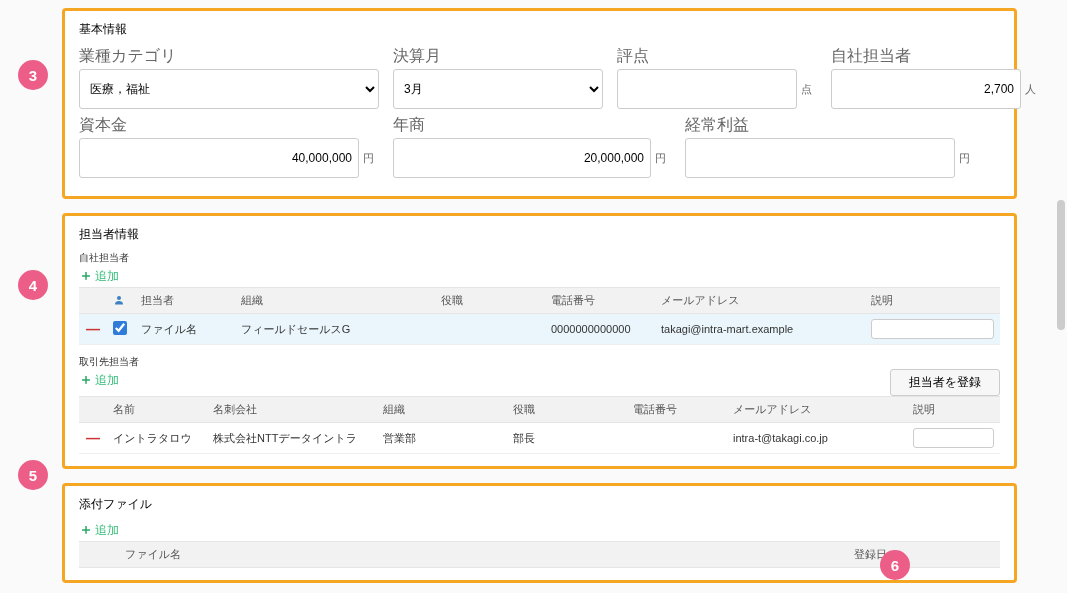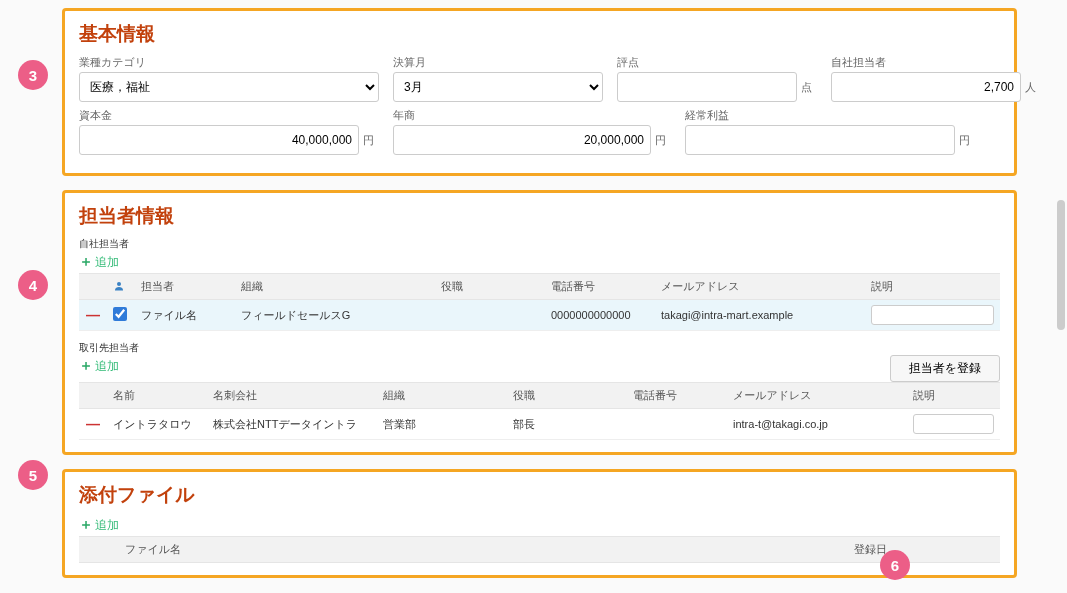--- a/index.html
+++ b/index.html
@@ -18,23 +18,23 @@
     }
     .panel {
       background: #fff;
       border: 3px solid #f5a623;
       border-radius: 4px;
       margin-bottom: 14px;
       padding: 10px 14px 12px 14px;
       position: relative;
     }
     .section-title {
-      color: #c2410c;
-      font-size: 19px;
-      font-weight: bold;
+      color: #000000;
+      font-size: 12px;
+      font-weight: normal;
       margin-bottom: 8px;
     }
     .form-row {
       display: flex;
       gap: 14px;
       margin-bottom: 6px;
       align-items: flex-end;
     }
     .field {
       display: flex;
@@ -42,28 +42,28 @@
     }
     .field-category { flex: 0 0 300px; }
     .field-month { flex: 0 0 210px; }
     .field-score { flex: 0 0 200px; }
     .field-emp { flex: 0 0 210px; }
     .field-capital { flex: 0 0 300px; }
     .field-sales { flex: 0 0 278px; }
     .field-profit { flex: 0 0 290px; }
     .field label {
       color: #666;
-      font-size: 11px;
+      font-size: 16px;
       margin-bottom: 2px;
       font-family: Liberation Mono, monospace;
     }
     .input-wrap { display: flex; align-items: center; gap: 4px; }
     .input-wrap input, .input-wrap select {
       flex: 1;
-      height: 30px;
+      height: 40px;
       border: 1px solid #ccc;
       border-radius: 3px;
       padding: 0 6px;
       font-size: 12px;
       background: #fff;
     }
     .input-wrap input.num { text-align: right; }
     .input-wrap .unit { color: #666; font-size: 11px; width: 16px; }
 
     .sub-title { font-size: 10px; margin: 4px 0 2px 0; color: #333; }

